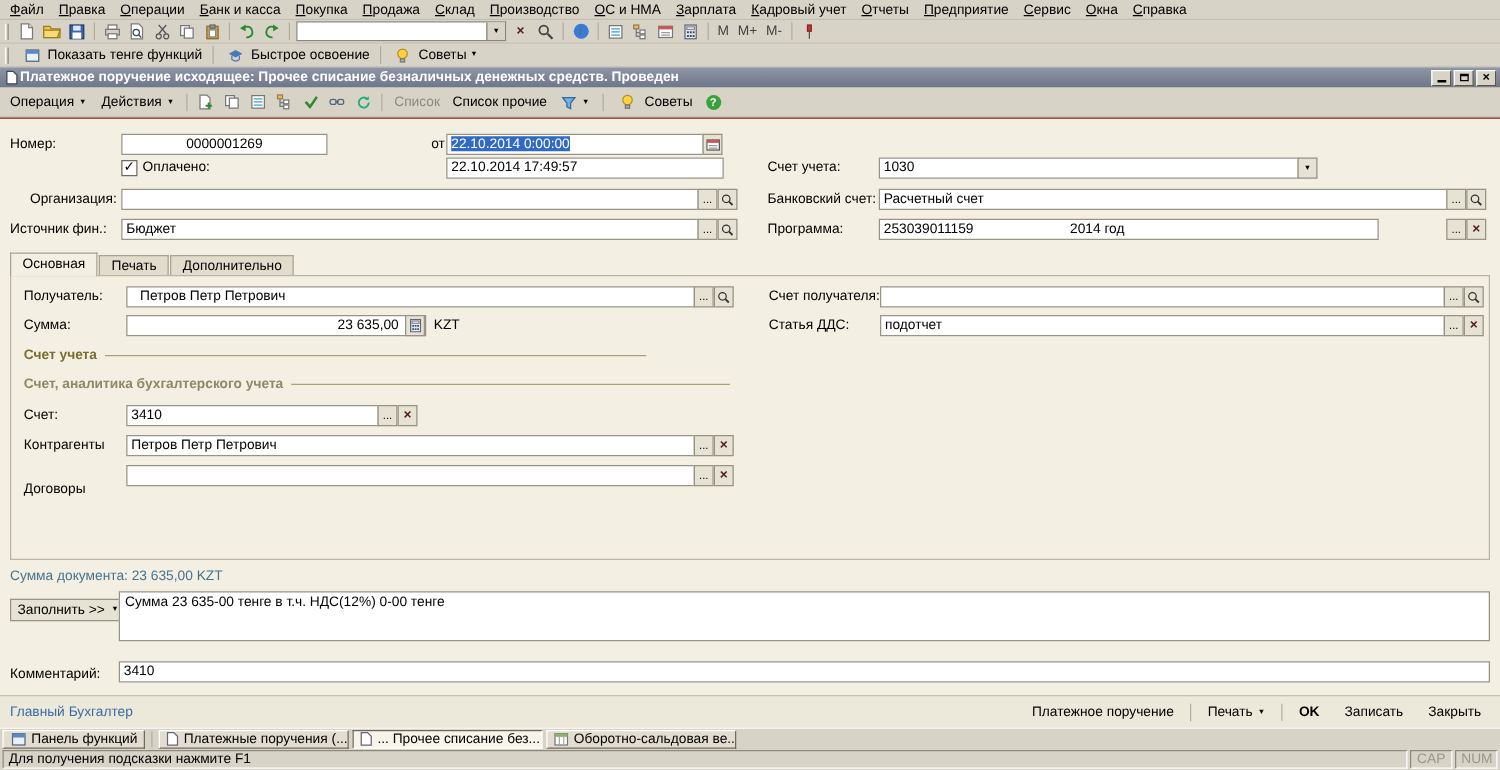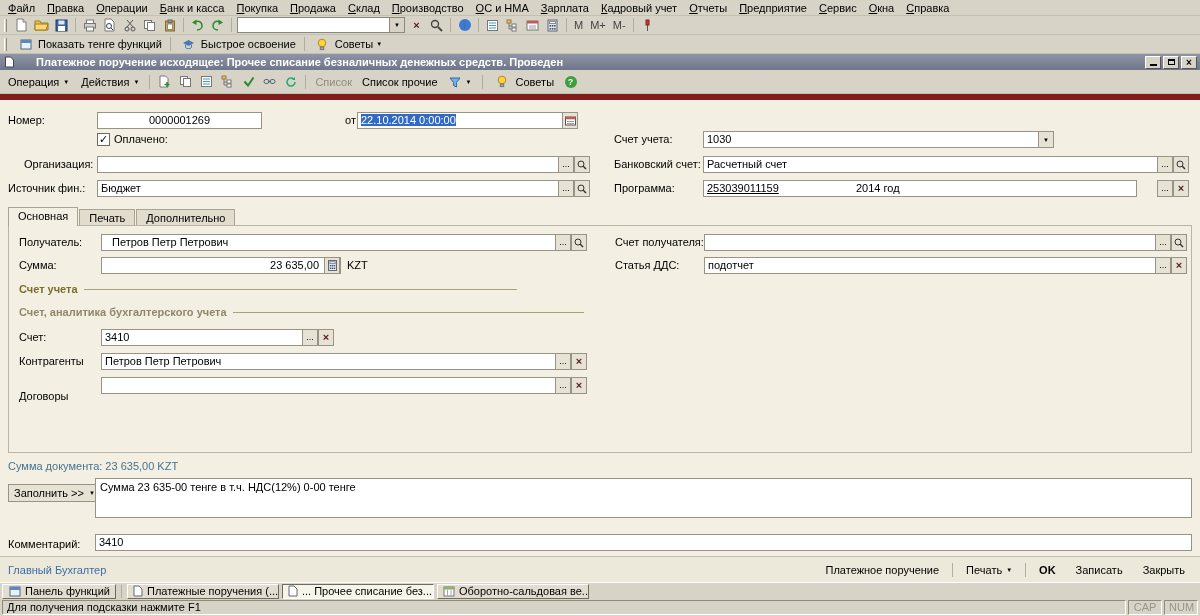--- a/index.html
+++ b/index.html
@@ -27,34 +27,34 @@
   .combo .val { flex:1; padding:0 3px; }
   .combo .drop { width:15px; height:14px; background:#d7d3c7; border-left:1px solid #8a877b;
     font-size:6px; line-height:14px; text-align:center; }
   .dd-glyph { font-size:6px; line-height:1; }
   .circle-icon { width:12px; height:12px; border-radius:50%; color:#fff; font-size:9px; font-weight:bold;
     display:inline-flex; align-items:center; justify-content:center; }
   .circle-icon.info { background:#3b7ad6; }
   .circle-icon.help { background:#3aa03a; }
   
   .mdi-title { height:16px; background:linear-gradient(#8d95a6,#6e7689); color:#fff; font-weight:bold;
-    display:flex; align-items:center; gap:20px; padding:0 3px; }
+    display:flex; align-items:center; gap:0; padding:0 3px; }
   .title-text { white-space:nowrap; overflow:hidden; }
   .win-btns { margin-left:auto; display:flex; gap:2px; }
   .win-btn { width:16px; height:13px; background:#d7d3c7; border:1px solid;
     border-color:#fff #5a564a #5a564a #fff; color:#000; font-size:10px; line-height:11px;
     text-align:center; display:inline-flex; align-items:center; justify-content:center; }
   .glyph-min { width:7px; height:2px; background:#000; margin-top:6px; }
   .glyph-restore { width:7px; height:6px; border:1px solid #000; border-top-width:2px; }
   
   .doc-toolbar { height:24px; display:flex; align-items:center; gap:2px; padding:0 3px;
     background:#d7d3c7; border-bottom:1px solid #c3bfb1; }
   .dbtn { display:inline-flex; align-items:center; gap:4px; padding:2px 5px; white-space:nowrap; }
   
-  .form { position:relative; height:462px; background:#f3efe2; border-top:6px solid #7f1d1d; }
+  .form { position:relative; height:462px; background:#f3efe2; border-top:1px solid #7f1d1d; }
   .lbl { position:absolute; height:17px; line-height:17px; white-space:nowrap; }
   .fld { position:absolute; height:17px; line-height:15px; background:#fff;
     border:1px solid #989384; padding:0 3px; white-space:nowrap; overflow:hidden; }
   .fld.right { text-align:right; padding-right:21px; }
   .sel { background:#316ac5; color:#fff; }
   .btn16 { position:absolute; width:16px; height:17px; background:#e6e2d4; border:1px solid #989384;
     display:flex; align-items:center; justify-content:center; font-size:9px; line-height:1; cursor:default; }
   .btn16.xg { font-size:11px; font-weight:bold; color:#5a2020; }
   .cb { position:absolute; width:13px; height:13px; background:#fff; border:1px solid #6e6a5e;
     font-size:11px; line-height:11px; text-align:center; }
@@ -398,20 +398,21 @@
       <svg width="11" height="10" viewBox="0 0 11 10">
         <rect x="0.5" y="1" width="10" height="8" fill="#fff" stroke="#555"></rect>
         <rect x="0.5" y="1" width="10" height="2.3" fill="#cc5555"></rect>
         <line x1="2" y1="5.5" x2="9" y2="5.5" stroke="#999"></line>
         <line x1="2" y1="7.5" x2="9" y2="7.5" stroke="#999"></line>
       </svg>
     </div>
 
   <span class="cb" style="left:97px;top:33px;">✓</span>
   <div class="lbl" style="left:114px;top:31px;">Оплачено:</div>
+  <div class="fld" style="left:357px;top:31px;width:222px;">22.10.2014 17:49:57</div>
   <div class="lbl" style="left:614px;top:31px;">Счет учета:</div>
   <div class="fld" style="left:703px;top:31px;width:336px;">1030</div>
   <div class="btn16" style="left:1038px;top:31px;">
       <span class="dd-glyph">▼</span>
     </div>
 
   <div class="lbl" style="left:24px;top:56px;">Организация:</div>
   <div class="fld" style="left:97px;top:56px;width:462px;"></div>
   <div class="btn16" style="left:558px;top:56px;">...</div>
   <div class="btn16" style="left:574px;top:56px;">
@@ -433,21 +434,21 @@
   <div class="lbl" style="left:8px;top:80px;">Источник фин.:</div>
   <div class="fld" style="left:97px;top:80px;width:462px;">Бюджет</div>
   <div class="btn16" style="left:558px;top:80px;">...</div>
   <div class="btn16" style="left:574px;top:80px;">
       <svg width="10" height="10" viewBox="0 0 10 10">
         <circle cx="4" cy="4" r="3" fill="none" stroke="#333"></circle>
         <line x1="6.3" y1="6.3" x2="9" y2="9" stroke="#333" stroke-width="1.5"></line>
       </svg>
     </div>
   <div class="lbl" style="left:614px;top:80px;">Программа:</div>
-  <div class="fld" style="left:703px;top:80px;width:434px;text-decoration:underline;">
+  <div class="fld" style="left:703px;top:80px;width:400px;">
     <span>253039011159</span>
     <span style="position:absolute;left:152px;top:0;">2014 год</span>
   </div>
   <div class="btn16" style="left:1157px;top:80px;">...</div>
   <div class="btn16 xg" style="left:1173px;top:80px;">×</div>
 
   <div class="tabbar" style="left:8px;top:107px;">
     <span class="tab active">Основная</span>
     <span class="tab">Печать</span>
     <span class="tab">Дополнительно</span>

